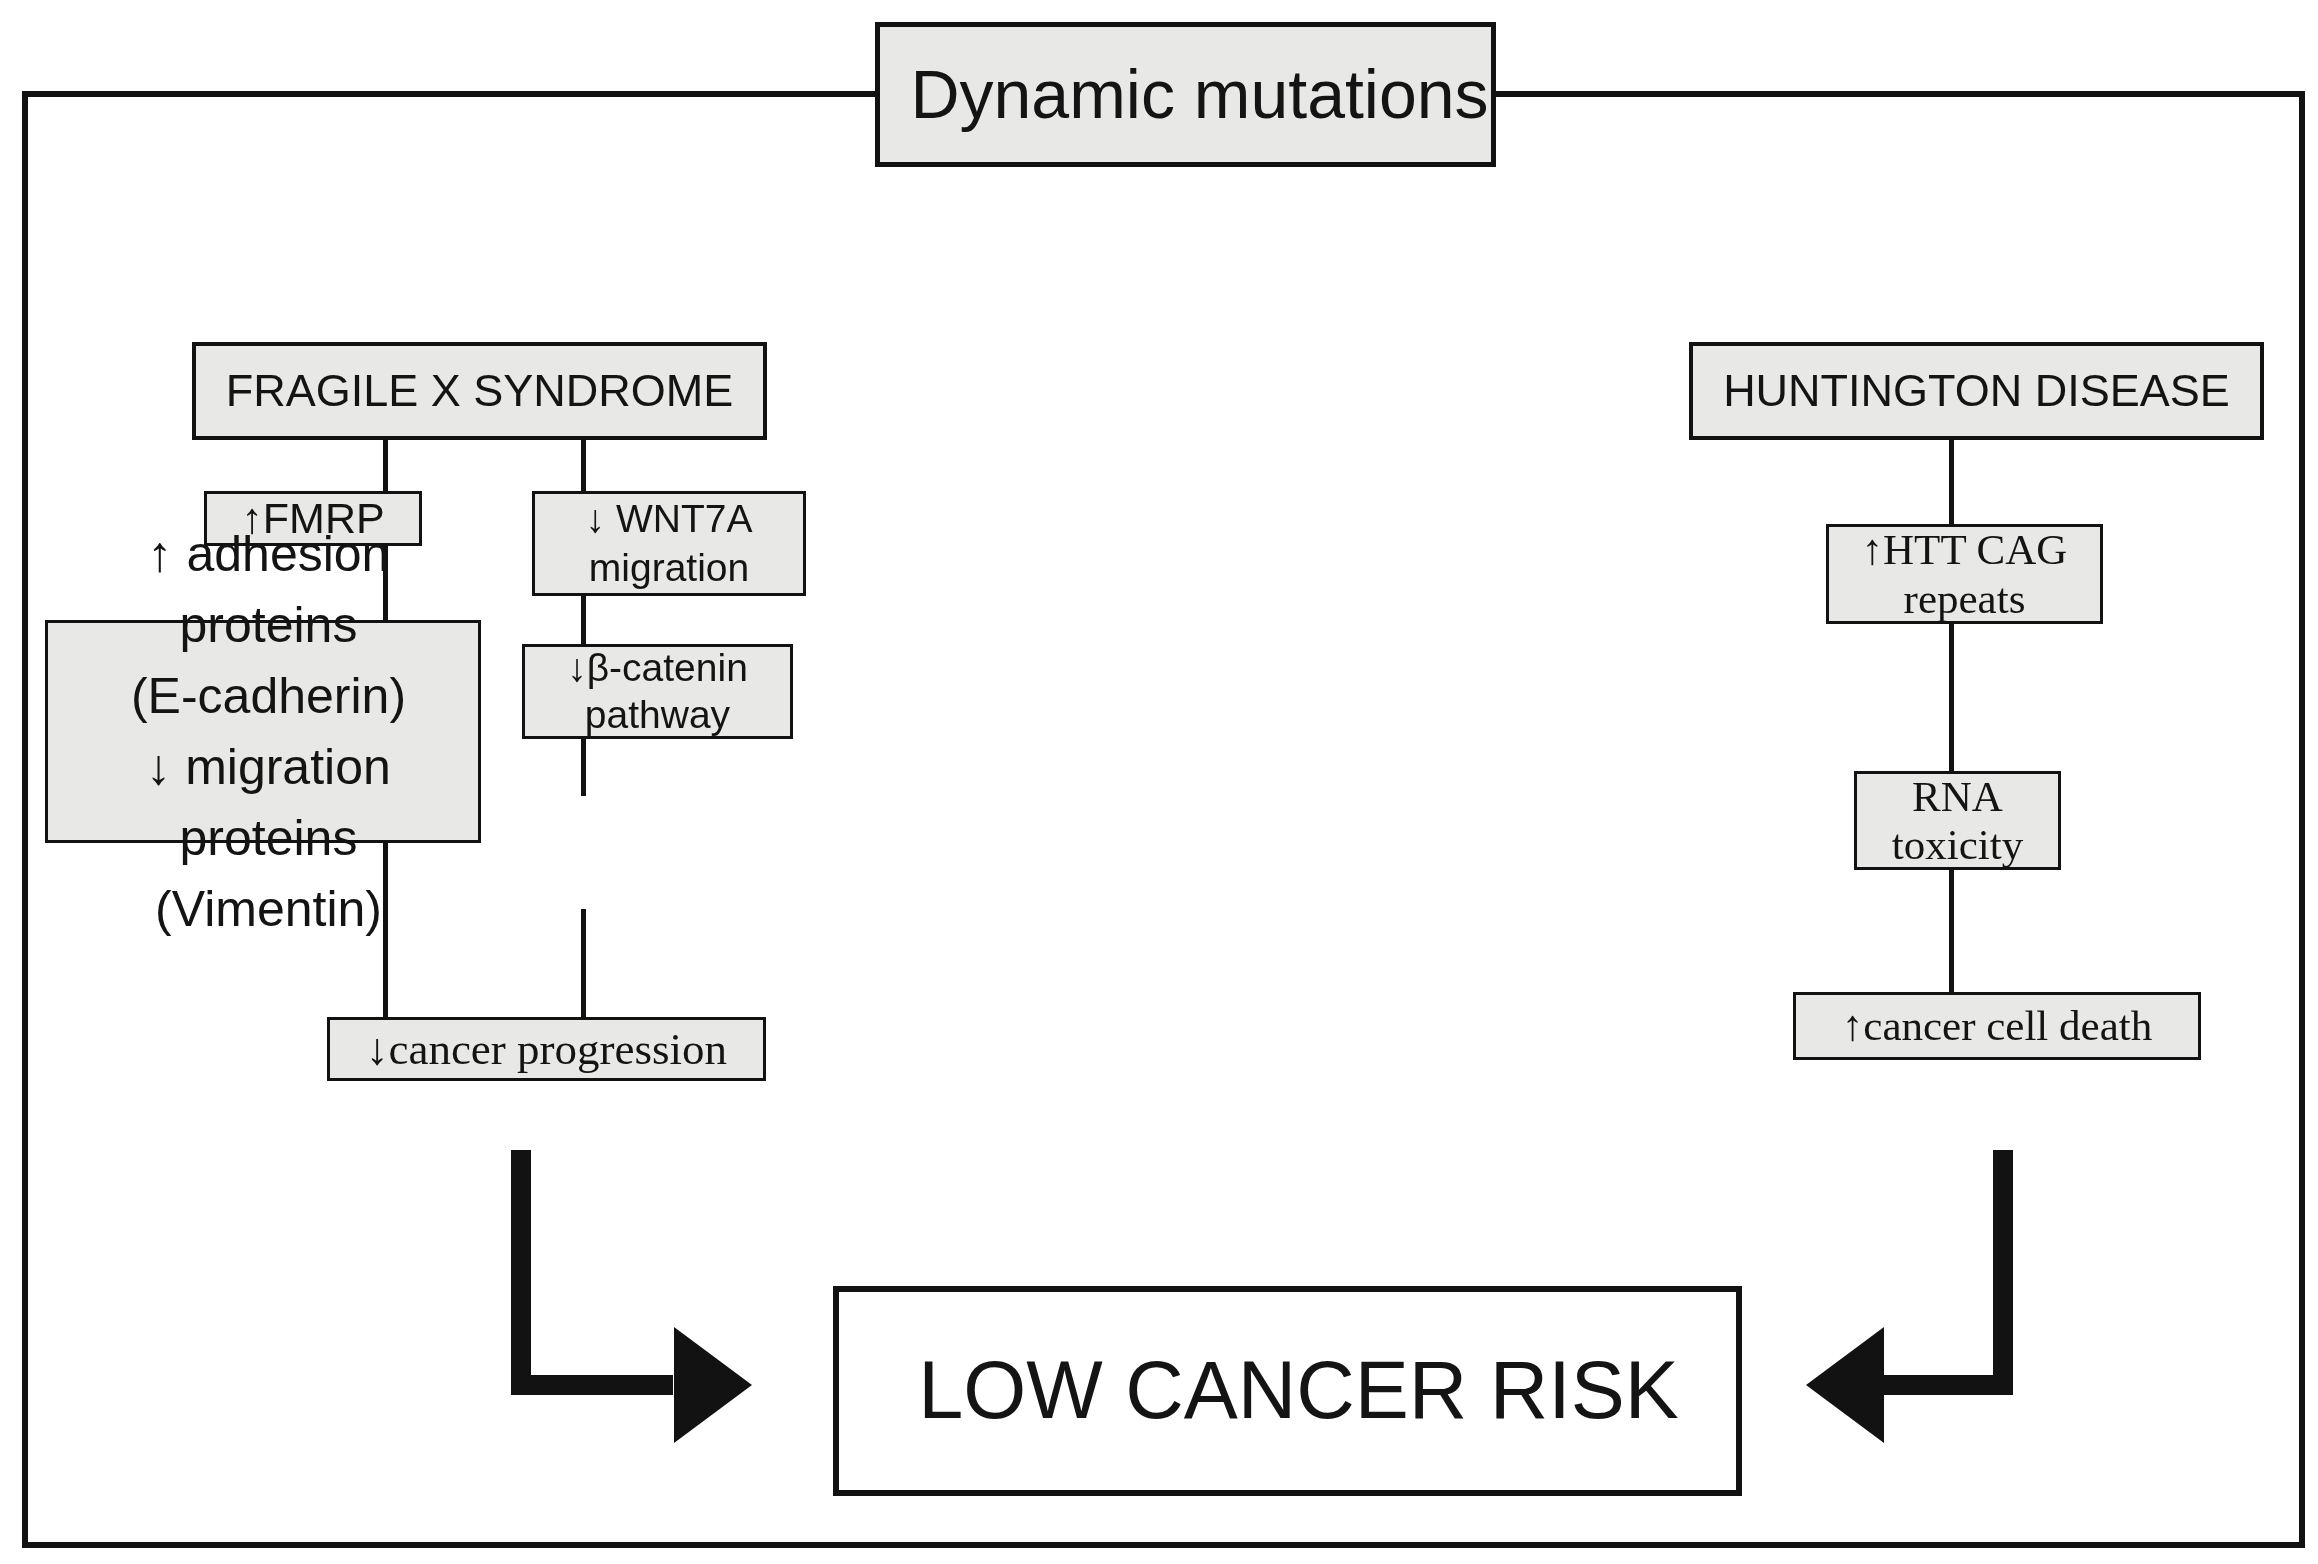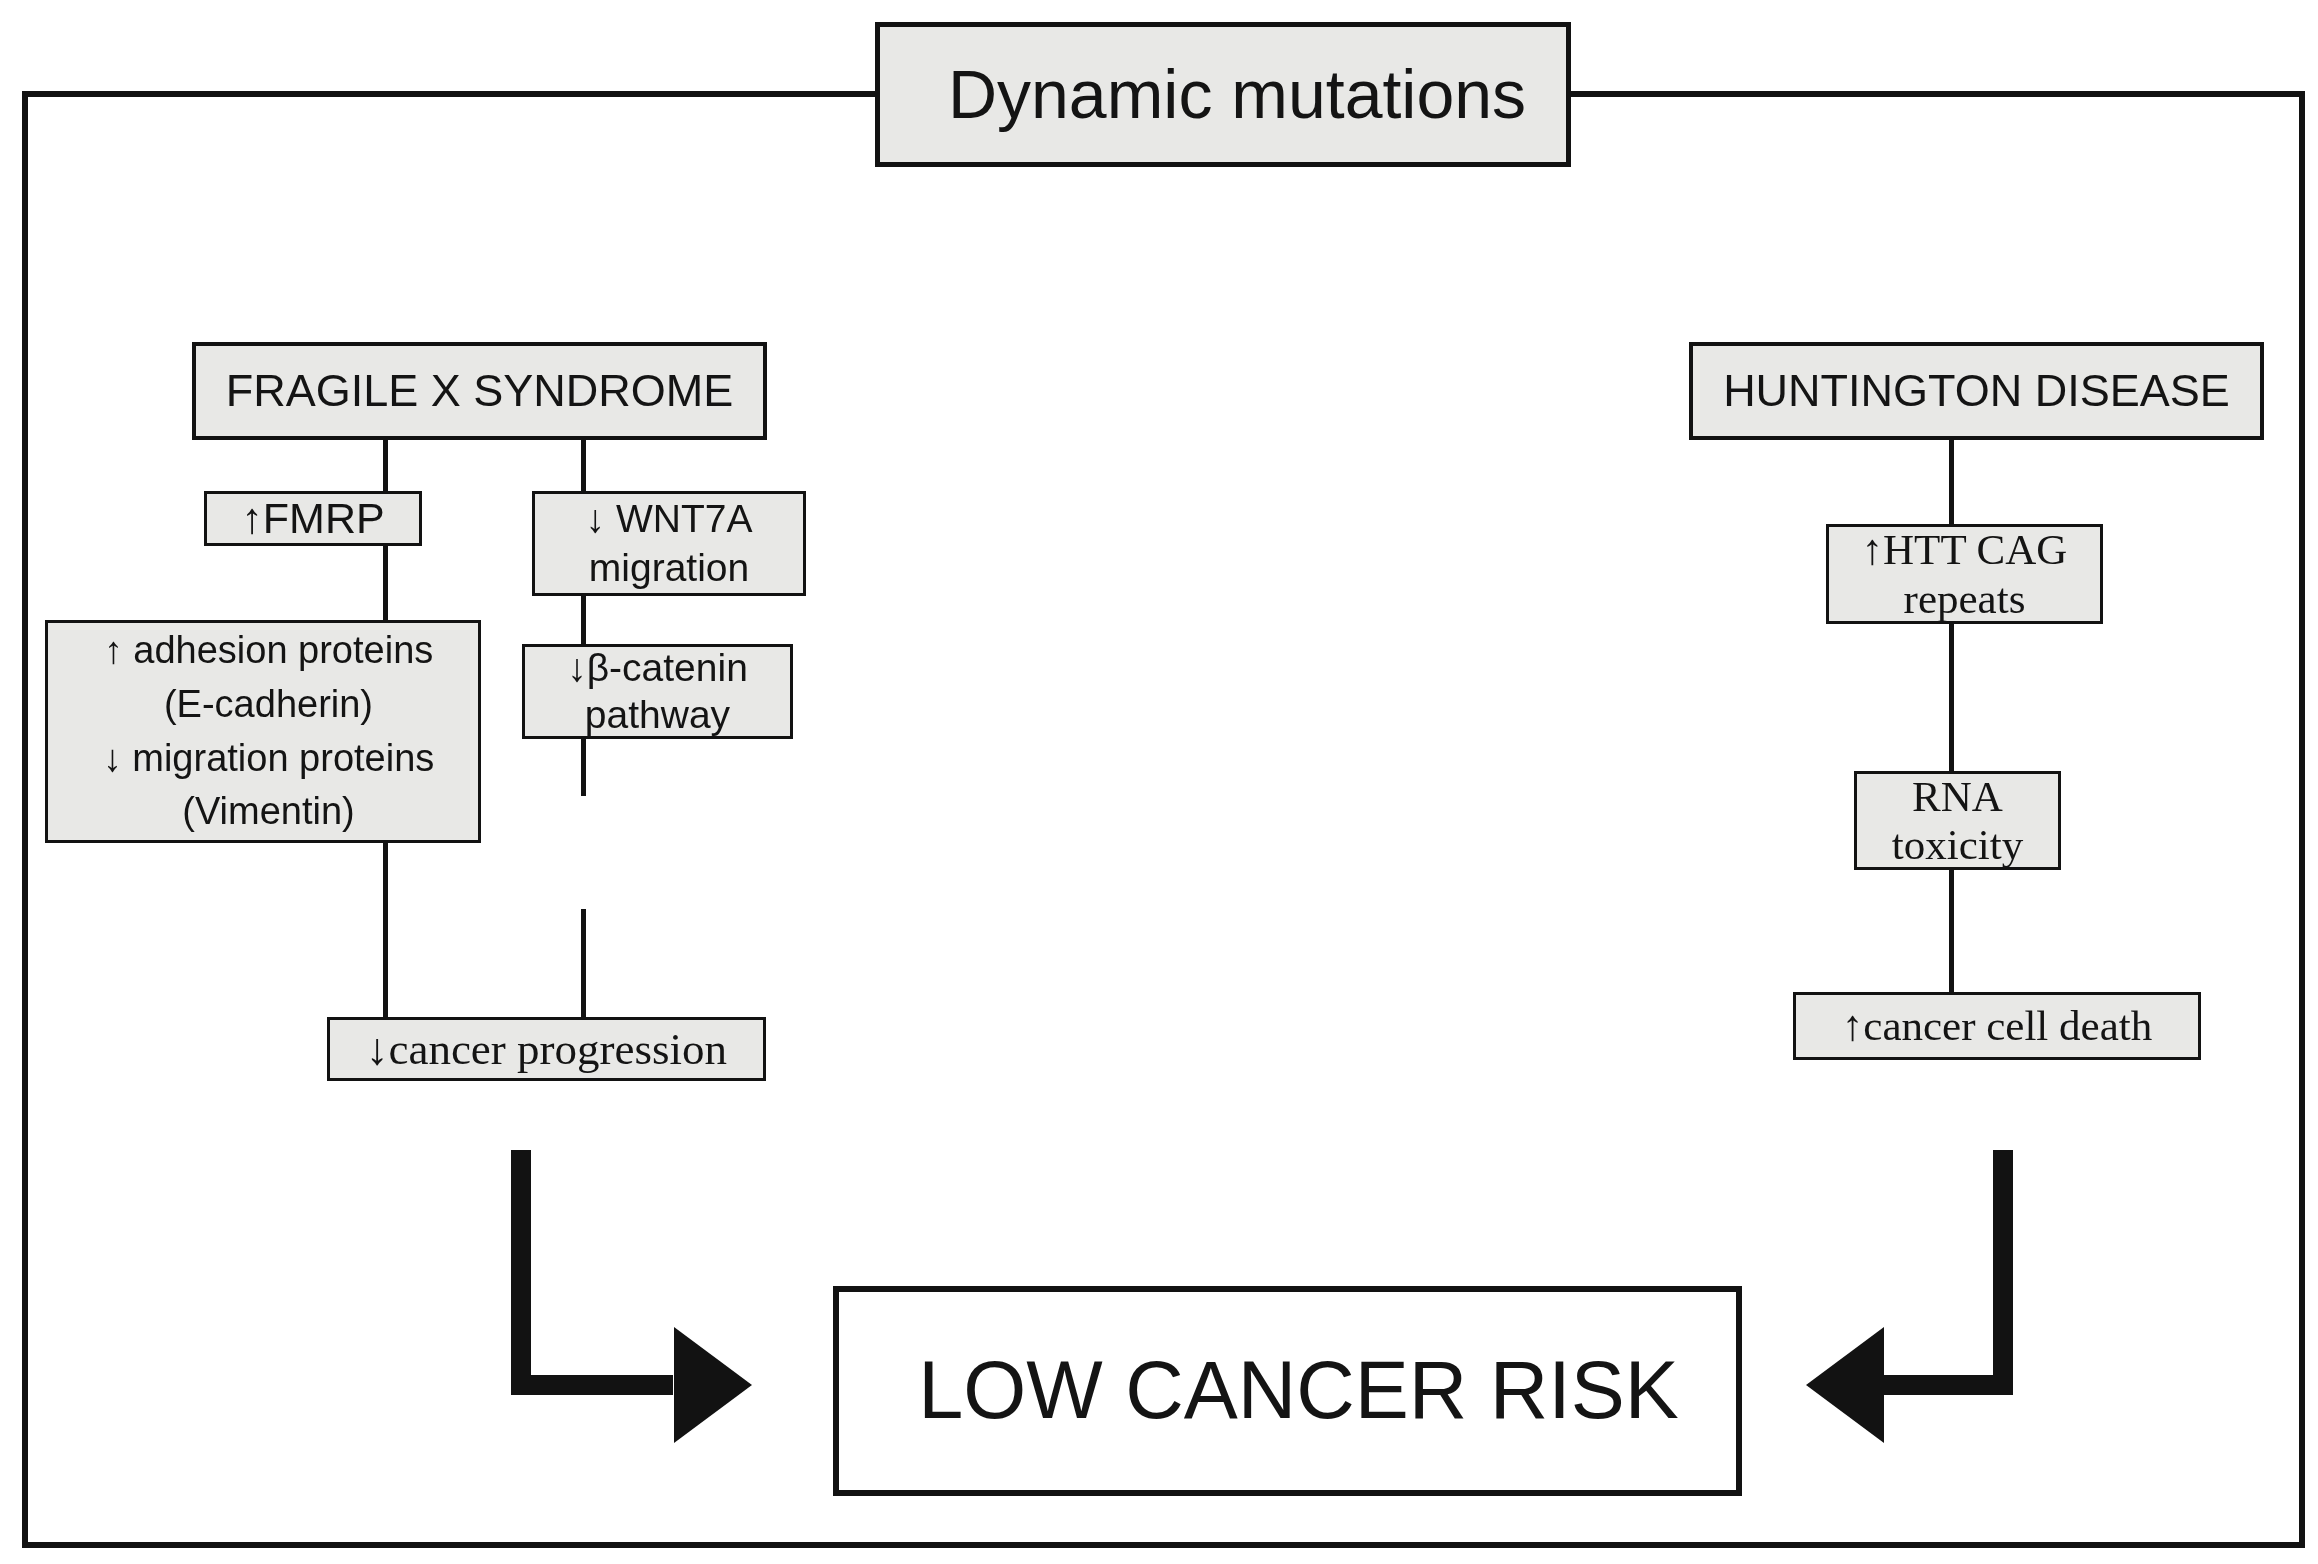--- a/index.html
+++ b/index.html
@@ -19,26 +19,26 @@
 
   
   .node{position:absolute;box-sizing:border-box;background:var(--node-fill);
         border:4px solid var(--line);display:flex;align-items:center;justify-content:center;
         text-align:center;white-space:pre-line;line-height:1.25;}
   .sans{font-family:"Liberation Sans","DejaVu Sans",sans-serif;}
   .serif{font-family:"Liberation Serif","DejaVu Serif","DejaVu Sans",serif;}
   .white{background:var(--background);padding-left:22px;}
 
   
-  #n-title       {left:875px;top:22px;  width:696px;height:145px;border-width:5.4px;font-size:68px;padding-left:28px;}
+  #n-title       {left:875px;top:22px;  width:621px;height:145px;border-width:5.4px;font-size:68px;padding-left:28px;}
   #n-fragile     {left:192px; top:342px; width:575px; height:98px;font-size:45px;}
   #n-huntington  {left:1689px;top:342px; width:575px; height:98px;font-size:45px;}
   #n-fmrp        {left:204px; top:491px; width:218px; height:55px; border-width:3.4px;font-size:43px;}
   #n-wnt7a       {left:532px; top:491px; width:274px; height:105px;border-width:3.4px;font-size:39px;}
-  #n-adhesion    {left:45px;  top:620px; width:436px; height:223px;border-width:3.4px;font-size:38px;line-height:1.42;padding-left:11px;}
+  #n-adhesion    {left:45px;  top:620px; width:436px; height:223px;border-width:3.4px;font-size:50px;line-height:1.42;padding-left:11px;}
   #n-bcatenin    {left:522px; top:644px; width:271px; height:95px;border-width:3.4px;font-size:39px;line-height:1.18;}
   #n-invasive    {left:513px; top:794px;width:315px; height:117px;border-width:3.4px;font-size:39px;line-height:1.3;}
   #n-progression {left:319px; top:1017px;width:439px; height:64px; border-width:3.4px;font-size:45px;margin-left:8px;}
   #n-htt         {left:1820px;top:524px; width:277px; height:100px;border-width:3.4px;font-size:43px;line-height:1.15;margin-left:6px;}
   #n-rna         {left:1854px;top:771px;width:207px; height:99px;border-width:3.4px;font-size:43px;line-height:1.1;}
   #n-celldeath   {left:1793px;top:992px;width:408px; height:68px;border-width:3.4px;font-size:43px;}
   #n-lowrisk     {left:833px;top:1286px;width:909px;height:210px;border-width:6px;font-size:81px;}
 
   
   .vline{position:absolute;width:4.7px;background:var(--line);}

